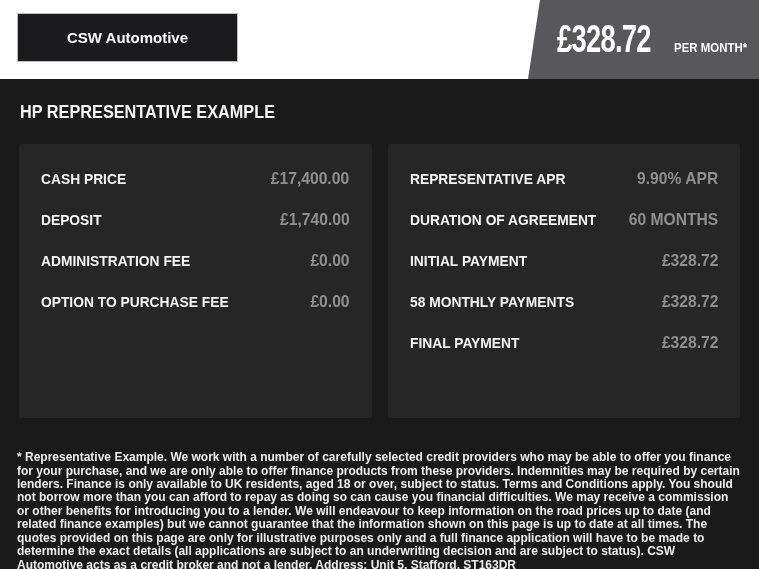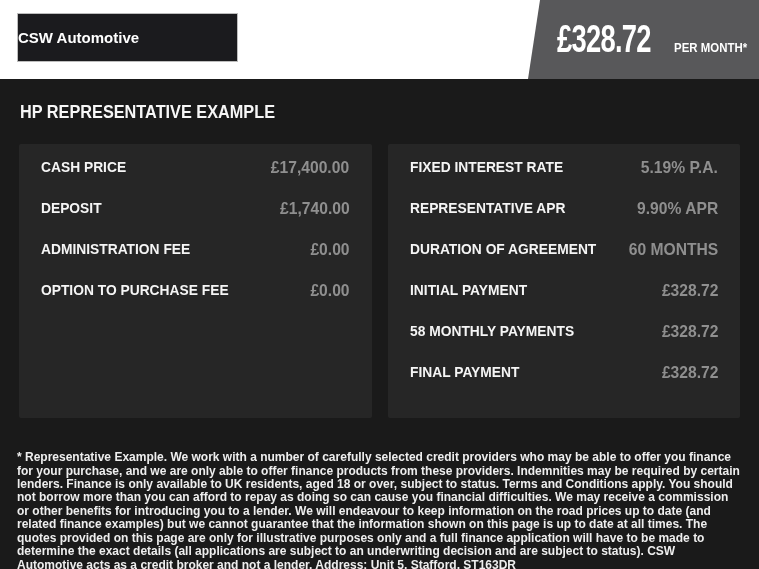--- a/index.html
+++ b/index.html
@@ -4,21 +4,21 @@
 <style>
   html,body{margin:0;padding:0;}
   body{font-family:"Liberation Sans",sans-serif;}
   .page{position:relative;width:759px;height:569px;background:#1a1a1a;overflow:hidden;}
 
   
   .topbar{position:relative;width:759px;height:79px;background:#ffffff;}
   .logo-box{
     position:absolute;left:17px;top:13px;width:221px;height:49px;
     background:#1b1b1e;border:1px solid #bdbdbd;box-sizing:border-box;
-    display:flex;align-items:center;
+    display:flex;align-items:center;justify-content:center;
   }
   .logo-box span{color:#ffffff;font-size:15px;font-weight:bold;}
   .price-banner{
     position:absolute;right:0;top:0;width:231px;height:79px;background:#58585a;
     clip-path:polygon(12px 0,100% 0,100% 100%,0 100%);
     display:flex;align-items:baseline;padding-left:29px;box-sizing:border-box;
   }
   .price-banner .inner{display:flex;align-items:baseline;gap:11px;margin-top:20px;}
   .price-main{
     color:#ffffff;font-size:38px;font-weight:bold;line-height:1;
@@ -39,21 +39,21 @@
     display:block;
   }
   .section-title span{display:inline-block;transform:scaleX(0.93);transform-origin:left center;white-space:nowrap;}
 
   .panels{display:flex;gap:16px;margin:22px 19px 0 19px;}
   .panel{
     flex:1;background:#262626;border-radius:2px;
     padding:14px 0;box-sizing:border-box;height:274px;
   }
   .row{
-    display:flex;justify-content:space-between;
+    display:flex;justify-content:space-between;align-items:center;
     height:41px;padding:0 22px;
   }
   .lbl{
     color:#f5f5f5;font-size:15px;font-weight:bold;white-space:nowrap;
     display:inline-block;transform:scaleX(0.92);transform-origin:left center;
   }
   .val{
     color:#8f8f8f;font-size:17px;font-weight:bold;white-space:nowrap;
     display:inline-block;transform:scaleX(0.92);transform-origin:right center;
   }
@@ -99,24 +99,20 @@
           <span class="val">£0.00</span>
         </div>
         <div class="row">
           <span class="lbl">OPTION TO PURCHASE FEE</span>
           <span class="val">£0.00</span>
         </div>
       </div>
 
       <div class="panel">
         <div class="row">
-          <span class="lbl">FIXED INTEREST RATE</span>
-          <span class="val">5.19% P.A.</span>
-        </div>
-        <div class="row">
           <span class="lbl">REPRESENTATIVE APR</span>
           <span class="val">9.90% APR</span>
         </div>
         <div class="row">
           <span class="lbl">DURATION OF AGREEMENT</span>
           <span class="val">60 MONTHS</span>
         </div>
         <div class="row">
           <span class="lbl">INITIAL PAYMENT</span>
           <span class="val">£328.72</span>

